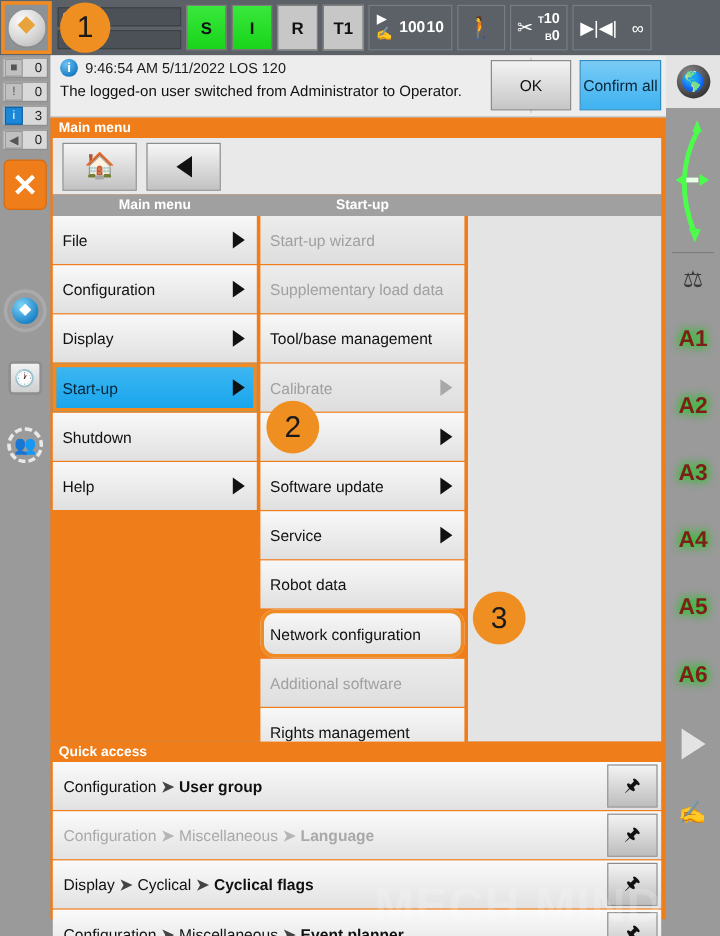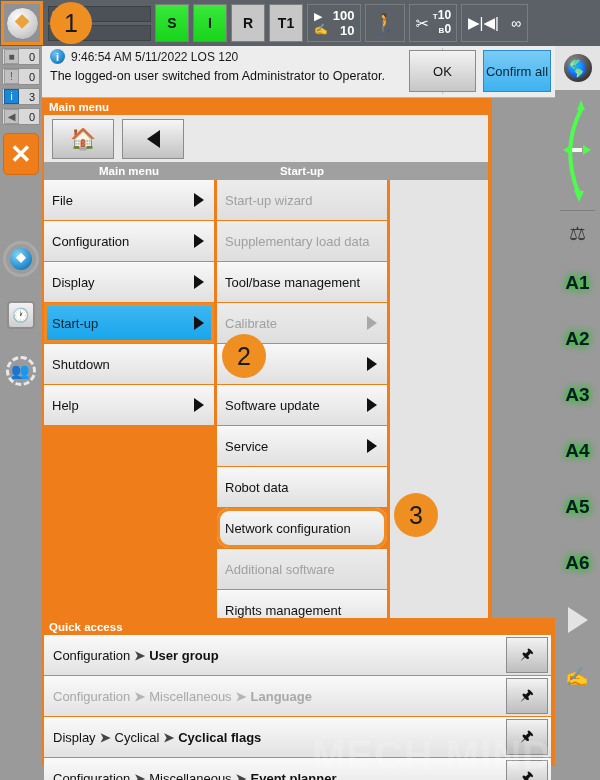--- a/index.html
+++ b/index.html
@@ -47,21 +47,21 @@
     font-size: 14px; font-weight: bold; color: #111;
   }
   .sb-cell.green { background: linear-gradient(#39e83c, #18d41a); }
   .sb-cell.w34 { width: 34px; }
   .sb-ovr {
     height: 38px; margin-left: 4px; padding: 0 6px;
     background: #5b6166; border: 1px solid #777d82;
     display: flex; align-items: center; gap: 5px;
   }
   .ovr-icons { display: flex; flex-direction: column; gap: 2px; color: #fff; font-size: 11px; line-height: 11px; }
-  .ovr-nums { display: flex; flex-direction: column; align-items: flex-end; gap: 1px; justify-content: center; }
+  .ovr-nums { display: flex; flex-direction: row; align-items: flex-end; gap: 1px; justify-content: center; }
   .ovr-nums span { color: #fff; font-size: 13px; font-weight: bold; line-height: 14px; }
   .sb-icononly {
     width: 40px; height: 38px; margin-left: 4px;
     background: #5b6166; border: 1px solid #777d82;
     display: flex; align-items: center; justify-content: center;
     color: #fff; font-size: 18px;
   }
   .sb-tool {
     height: 38px; margin-left: 4px; padding: 0 5px;
     background: #5b6166; border: 1px solid #777d82;
@@ -143,21 +143,21 @@
   .globe {
     width: 28px; height: 28px; border-radius: 50%;
     background: radial-gradient(circle at 35% 28%, #8d8d8d, #3d3d3d 70%, #222);
     color: #e4e4e4; font-size: 16px;
     display: flex; align-items: center; justify-content: center;
   }
   .jogcurve { position: relative; width: 45px; height: 120px; }
   .rb-divider { height: 1px; background: #7d7d7d; margin: 0 5px; }
   .axis-lbl {
     height: 56px; display: flex; align-items: center; justify-content: center;
-    color: #0f172a; font-size: 19px; font-weight: bold;
+    color: #7f1d1d; font-size: 19px; font-weight: bold;
     text-shadow: 0 0 5px #1fd91f, 0 0 9px #0fb80f;
   }
   .tri-play {
     width: 0; height: 0;
     border-top: 13px solid transparent; border-bottom: 13px solid transparent;
     border-left: 20px solid #e3e3e3;
   }
   .rb-hand { color: #f0f0f0; font-size: 19px; }
 
   
@@ -193,21 +193,21 @@
     border: 1px solid #2b8cc4;
     font-size: 13px; color: #06263a;
   }
   .msg-sep {
     position: absolute; left: 400px; top: 2px;
     width: 1px; height: 46px; background: #c2c2c2;
   }
 
   
   .mainpanel {
-    position: absolute; left: 42px; top: 98px; width: 450px; height: 520px;
+    position: absolute; left: 42px; top: 98px; width: 513px; height: 520px;
     background: #ef7d1a;
     padding: 2px 4px 2px 2px;
   }
   .panel-title {
     height: 15px; color: #fff; font-size: 11.5px; font-weight: bold;
     padding-left: 5px; line-height: 15px;
   }
   .nav-strip {
     height: 47px; background: #e9e9e9;
     display: flex; align-items: center; gap: 8px; padding-left: 8px;

